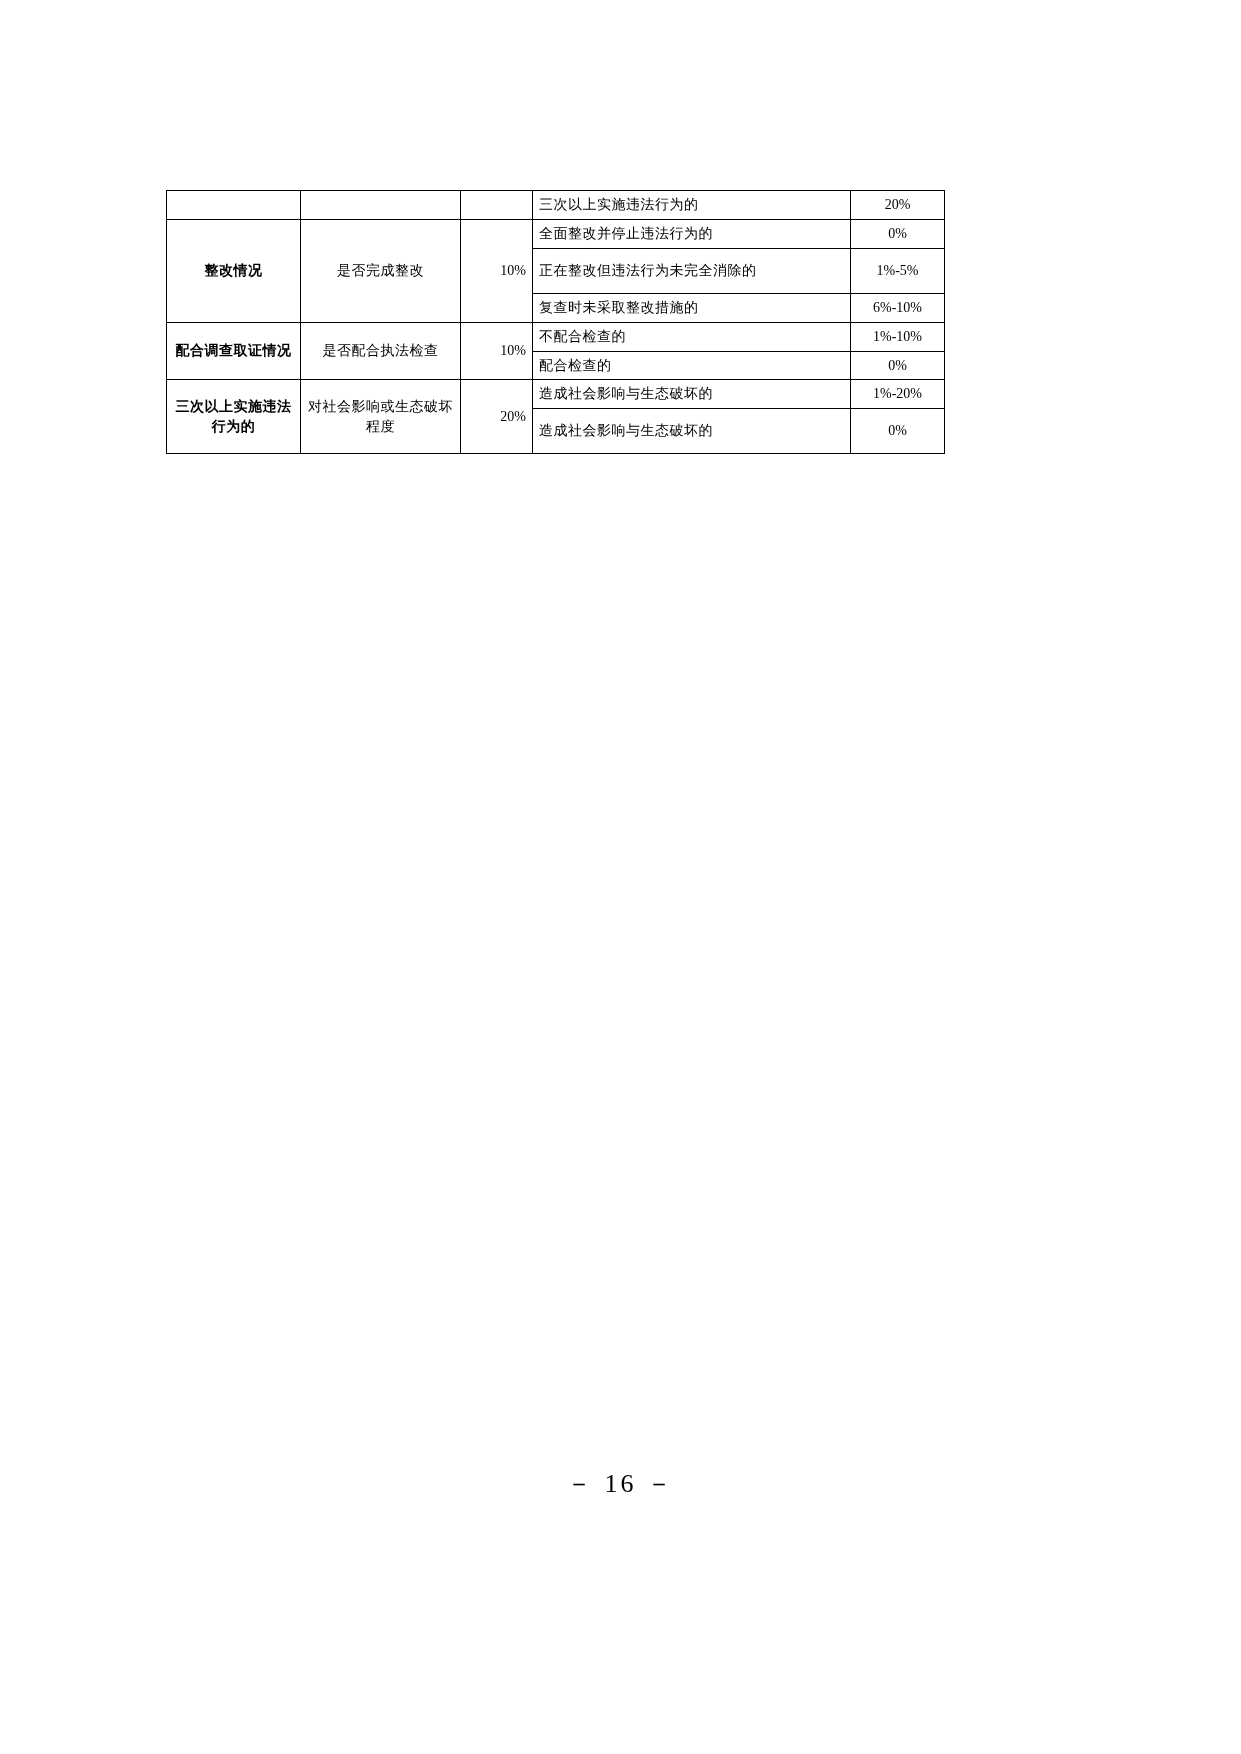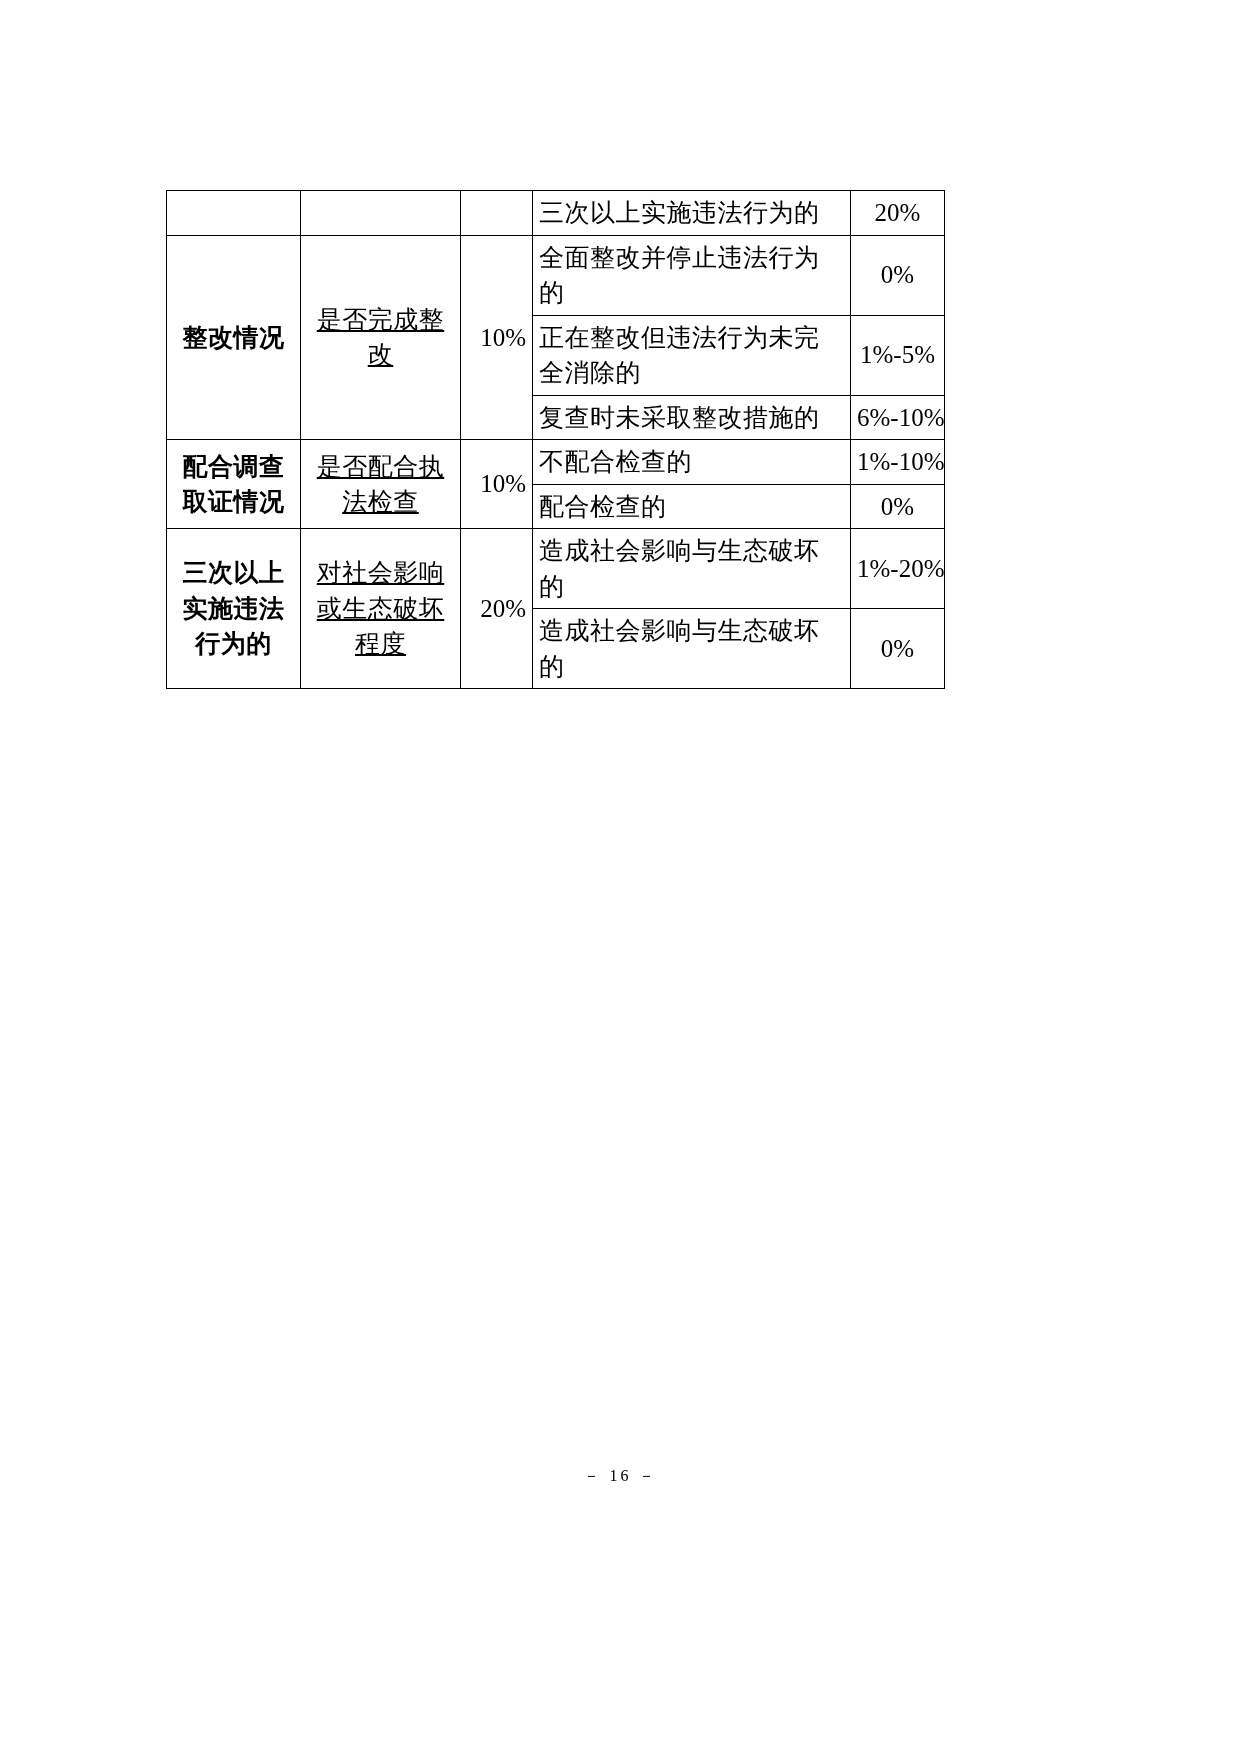--- a/index.html
+++ b/index.html
@@ -29,40 +29,39 @@
     width: 778px;
   }
   table.doc-table {
     border-collapse: collapse;
     width: 778px;
     table-layout: fixed;
   }
   table.doc-table td {
     border: 1px solid #000000;
     padding: 4px 6px;
-    font-size: 25px;
+    font-size: 14px;
     line-height: 1.42;
     vertical-align: middle;
     font-family: "Liberation Serif", "DejaVu Serif", serif;
   }
   .col-a { width: 134px; }
   .col-b { width: 160px; }
   .col-c { width: 72px; }
   .col-d { width: 318px; }
   .col-e { width: 94px; }
 
   td.cat {
     text-align: center;
     font-weight: bold;
     letter-spacing: 0.5px;
   }
   td.crit {
     text-align: center;
     letter-spacing: 0.5px;
-    text-decoration: underline;
   }
   td.weight {
     text-align: right;
     font-family: "Liberation Serif", "DejaVu Serif", serif;
     margin-top: 27px;
   }
   td.desc {
     text-align: left;
     padding-left: 10px;
     letter-spacing: 0.5px;
@@ -73,21 +72,21 @@
   td.blank { }
 
   .row-tall td { height: 36px; }
 
   .footer {
     position: absolute;
     left: 0;
     top: 1466px;
     width: 1241px;
     text-align: center;
-    font-size: 16px;
+    font-size: 26px;
     letter-spacing: 3px;
     font-family: "Liberation Serif", "DejaVu Serif", serif;
   }
 </style>
 </head>
 <body>
 
 <div class="page">
 
   <div class="table-wrap">

